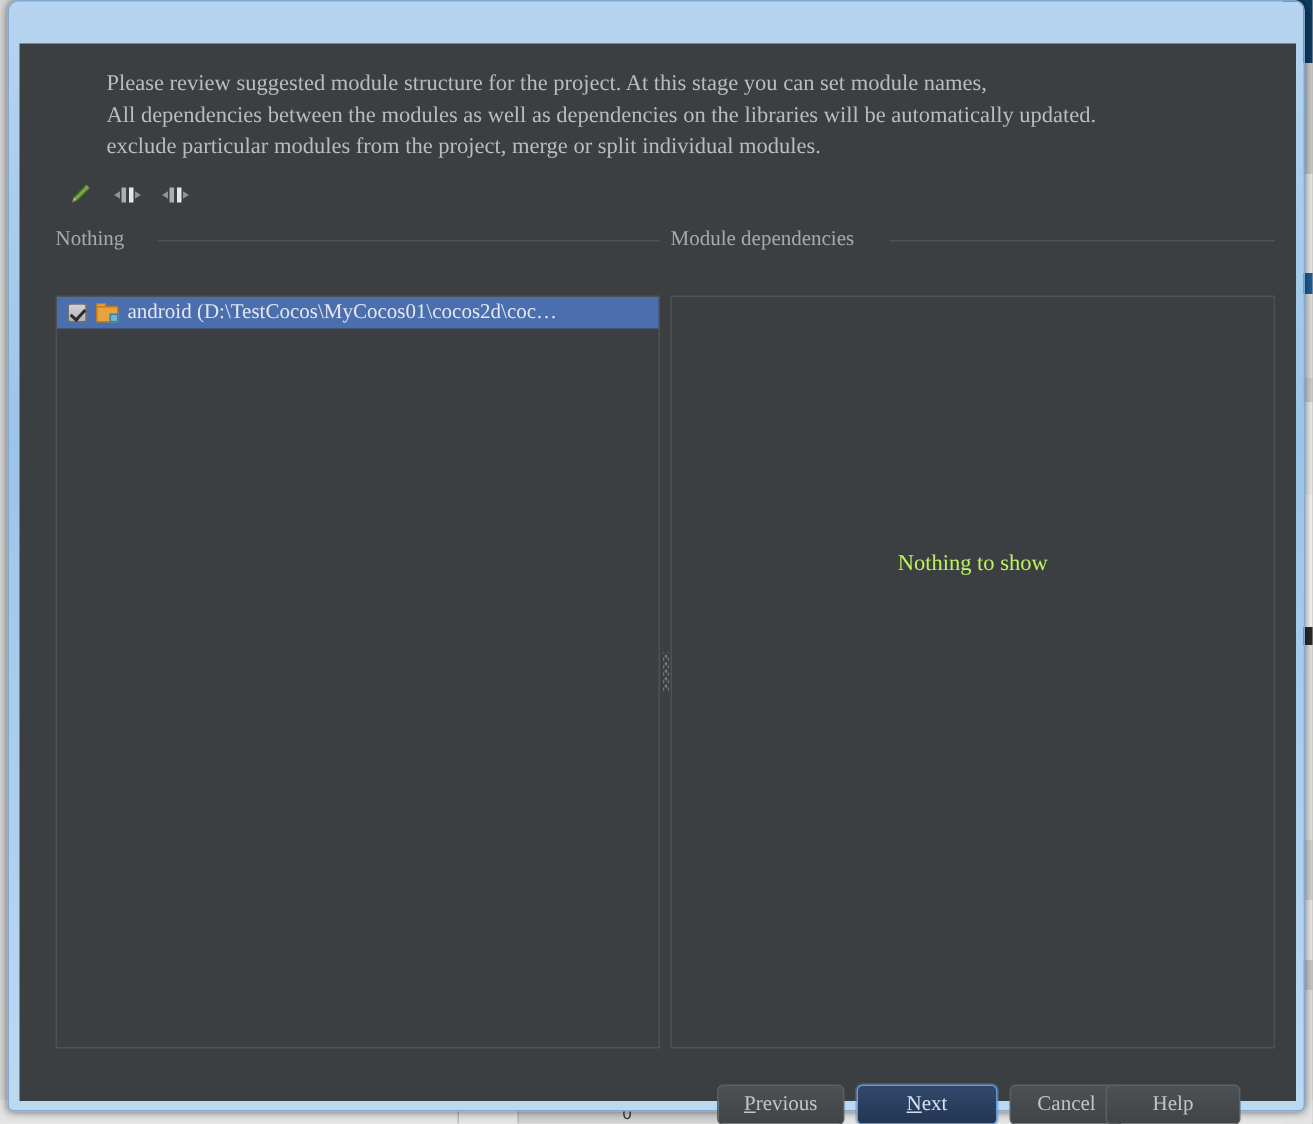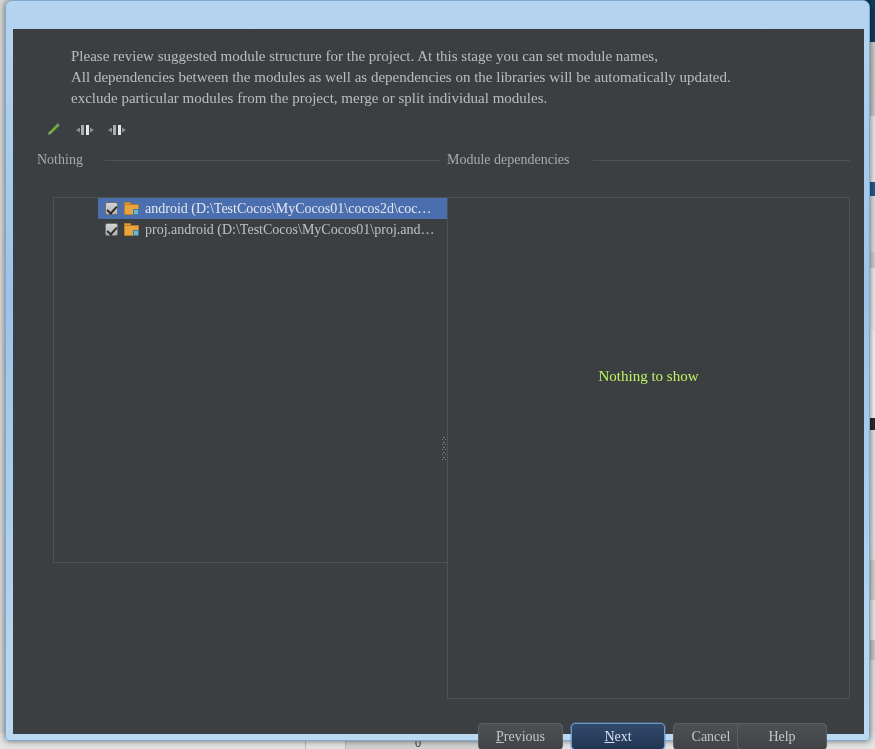--- a/index.html
+++ b/index.html
@@ -137,21 +137,21 @@
   .section-rule {
     position: absolute; height: 1px; background: #4f5254;
   }
 
   
   .panel {
     position: absolute;
     background: #3c3f41;
     border: 1px solid #4e5254;
   }
-  #modules-panel { left: 40px; top: 168px; width: 403px; height: 366px; padding-left: 44px; }
+  #modules-panel { left: 24px; top: 168px; width: 403px; height: 502px; }
   #deps-panel    { left: 434px; top: 168px; width: 403px; height: 502px; }
 
   .tree-row {
     position: relative; height: 21px; display: flex; align-items: center;
     padding-left: 7px; cursor: pointer; white-space: nowrap;
   }
   .tree-row.selected { background: #4b6eaf; }
   .tree-row .label {
     font-size: 14px; color: #c0c0c0; margin-left: 6px;
     overflow: hidden; text-overflow: ellipsis;
@@ -284,29 +284,20 @@
     <div class="panel" id="modules-panel">
       <div class="tree-row selected">
         <div class="checkbox"></div>
         <div class="folder-icon">
           <div class="tab"></div>
             <div class="body"></div>
             <div class="badge"></div>
         </div>
         <div class="label">android (D:\TestCocos\MyCocos01\cocos2d\coc…</div>
       </div>
-      <div class="tree-row">
-        <div class="checkbox"></div>
-        <div class="folder-icon">
-          <div class="tab"></div>
-            <div class="body"></div>
-            <div class="badge"></div>
-        </div>
-        <div class="label">proj.android (D:\TestCocos\MyCocos01\proj.and…</div>
-      </div>
     </div>
 
     <div id="splitter">
       <div id="splitter-grip"></div>
     </div>
 
     <div class="section-title" style="left:434px; top:123px;">Module dependencies</div>
     <div class="section-rule" style="left:580px; top:131px; width:257px;"></div>
 
     <div class="panel" id="deps-panel">

